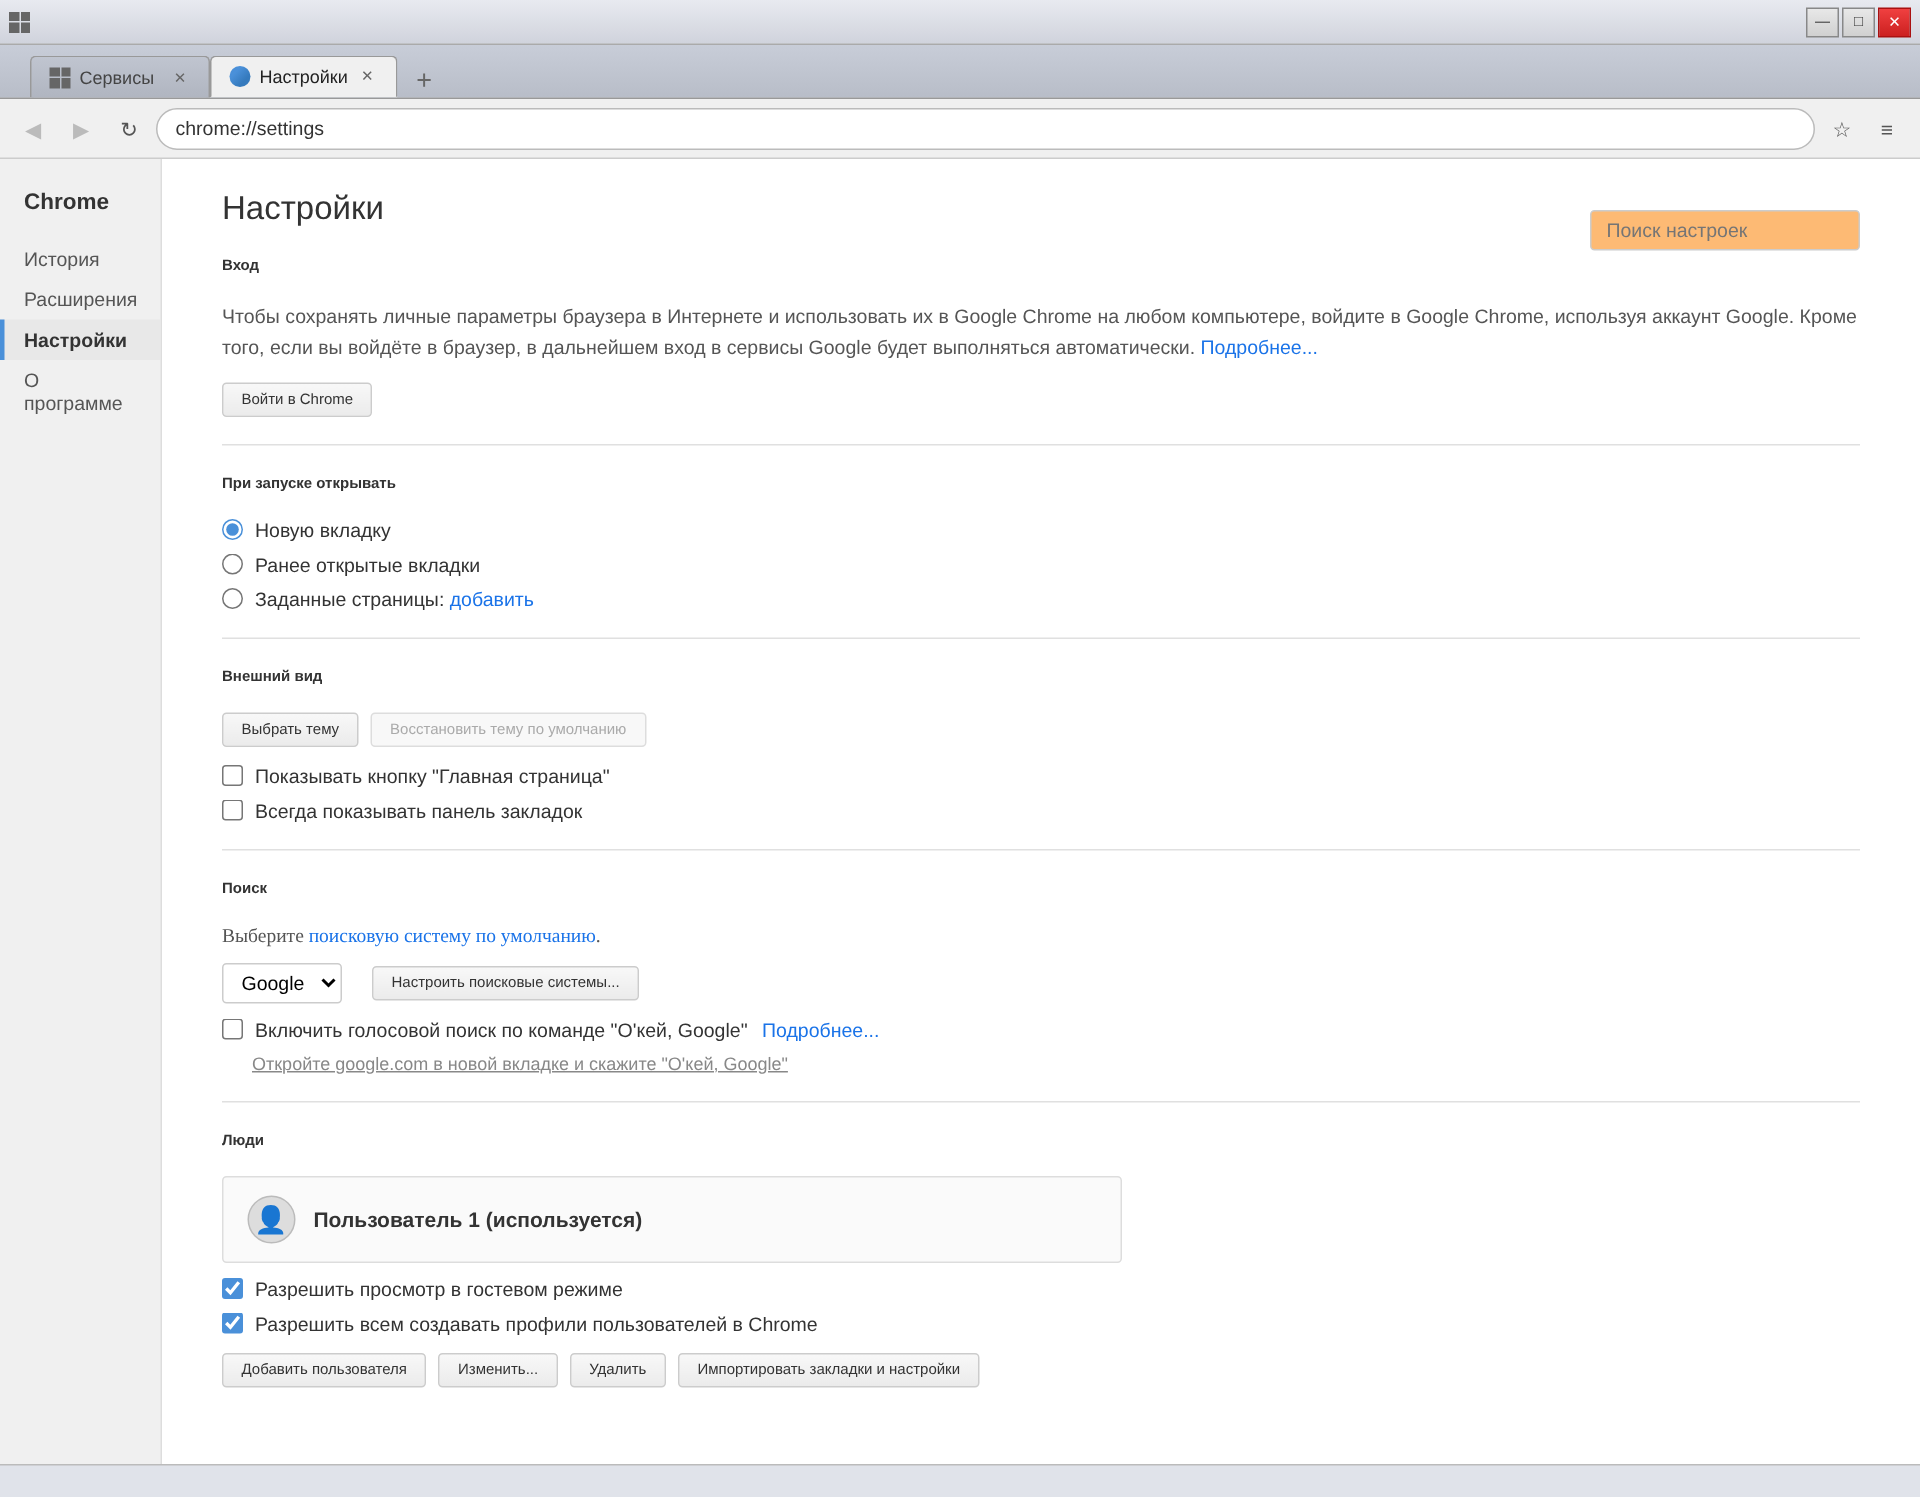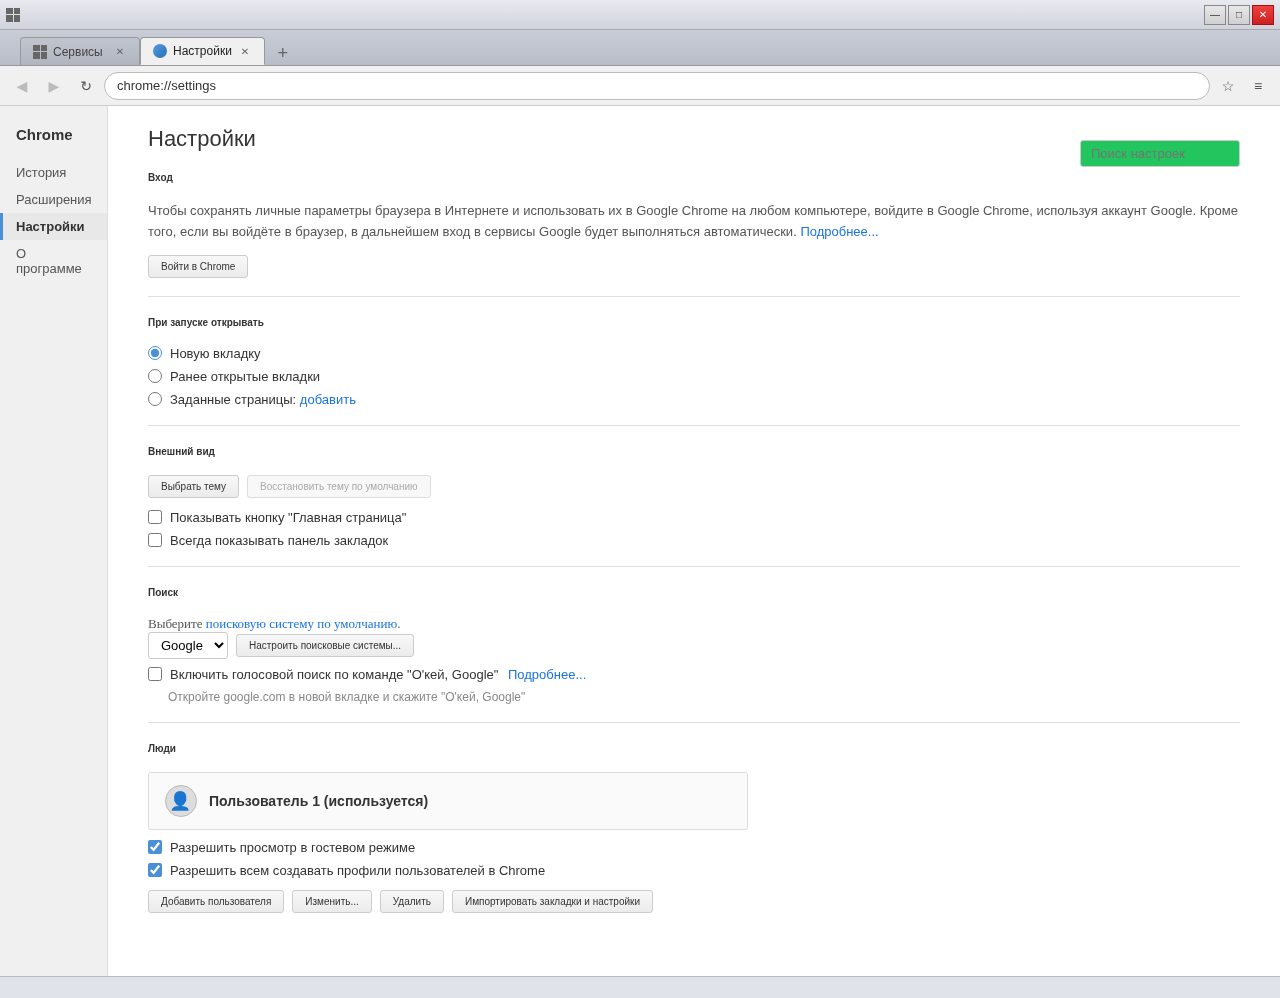--- a/index.html
+++ b/index.html
@@ -162,22 +162,22 @@
       margin-bottom: 20px;
     }
 
     .search-box {
       float: right;
       margin-top: -32px;
       border: 1px solid #ccc;
       border-radius: 3px;
       padding: 5px 10px;
       font-size: 13px;
-      width: 160px;
-      background: #22c55e;
+      width: 180px;
+      background: #fdba74;
     }
 
     .section-title {
       font-size: 10px;
       font-weight: bold;
       color: #333;
       margin: 20px 0 12px;
       padding-bottom: 6px;
     }
 
@@ -202,23 +202,23 @@
     }
     .btn.disabled-btn { color: #aaa; border-color: #ddd; background: #f8f8f8; cursor: default; }
 
     .radio-group { margin: 6px 0; }
     .radio-item { display: flex; align-items: center; gap: 8px; margin: 8px 0; font-size: 13px; }
     .radio-item input[type="radio"] { accent-color: #4a90d9; width: 14px; height: 14px; }
 
     .checkbox-item { display: flex; align-items: center; gap: 8px; margin: 8px 0; font-size: 13px; }
     .checkbox-item input[type="checkbox"] { accent-color: #4a90d9; width: 14px; height: 14px; }
 
-    .indent { margin-left: 20px; }
-
-    .select-group { display: flex; align-items: center; gap: 8px; margin: 0 0; }
+    .indent { margin-left: 20px; text-decoration: underline; }
+
+    .select-group { display: flex; align-items: center; gap: 20px; margin: 10px 0; }
     .custom-select {
       padding: 4px 8px;
       border: 1px solid #ccc;
       border-radius: 3px;
       font-size: 13px;
       background: white;
       cursor: pointer;
     }
 
     .people-box {

